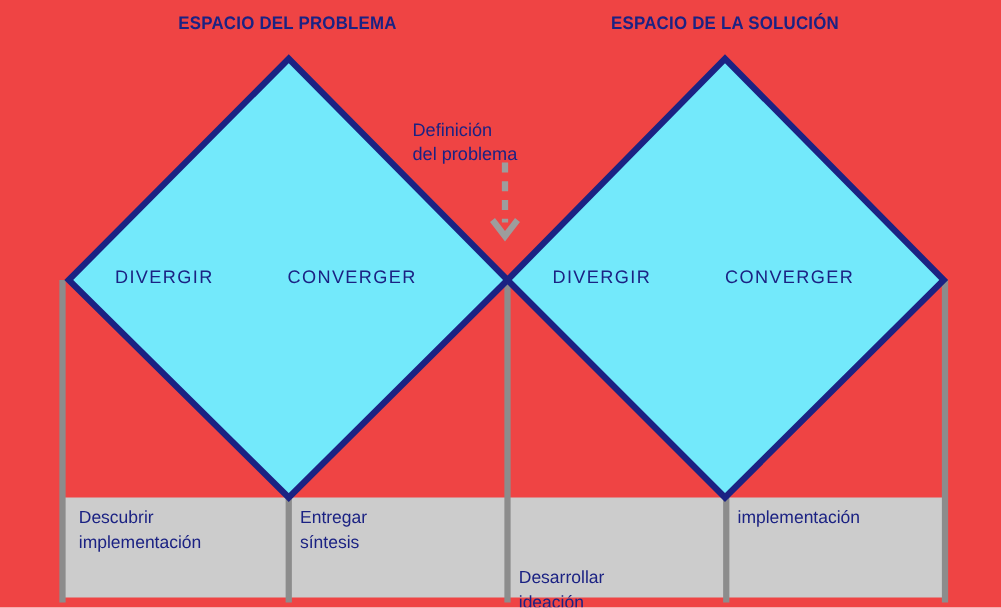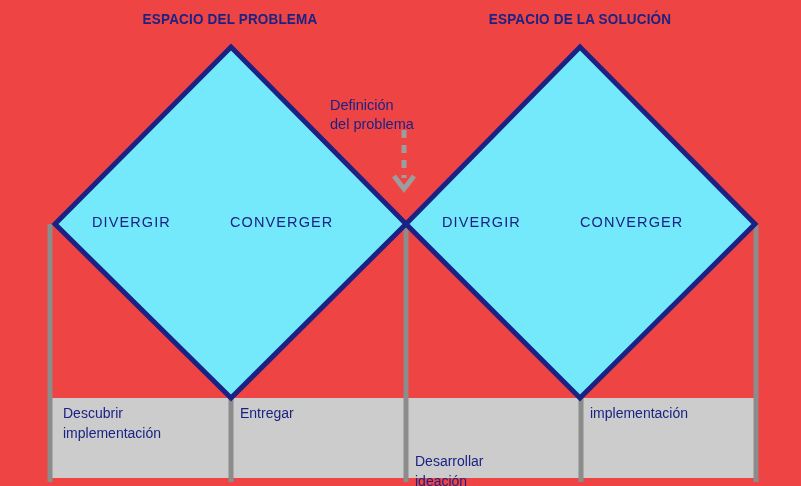--- a/index.html
+++ b/index.html
@@ -124,20 +124,21 @@
     <div>Definición</div>
     <div>del problema</div>
   </div>
 
   <div class="phase-label" id="phase-1">
     <span class="l1">Descubrir</span>
     <span class="l2">implementación</span>
   </div>
   <div class="phase-label" id="phase-2">
     <span class="l1">Entregar</span>
+    <span class="l2">síntesis</span>
   </div>
   <div class="phase-label" id="phase-3">
     <span class="l1">Desarrollar</span>
     <span class="l2">ideación</span>
   </div>
   <div class="phase-label" id="phase-4">
     <span class="l2">implementación</span>
   </div>
 
 </div>

